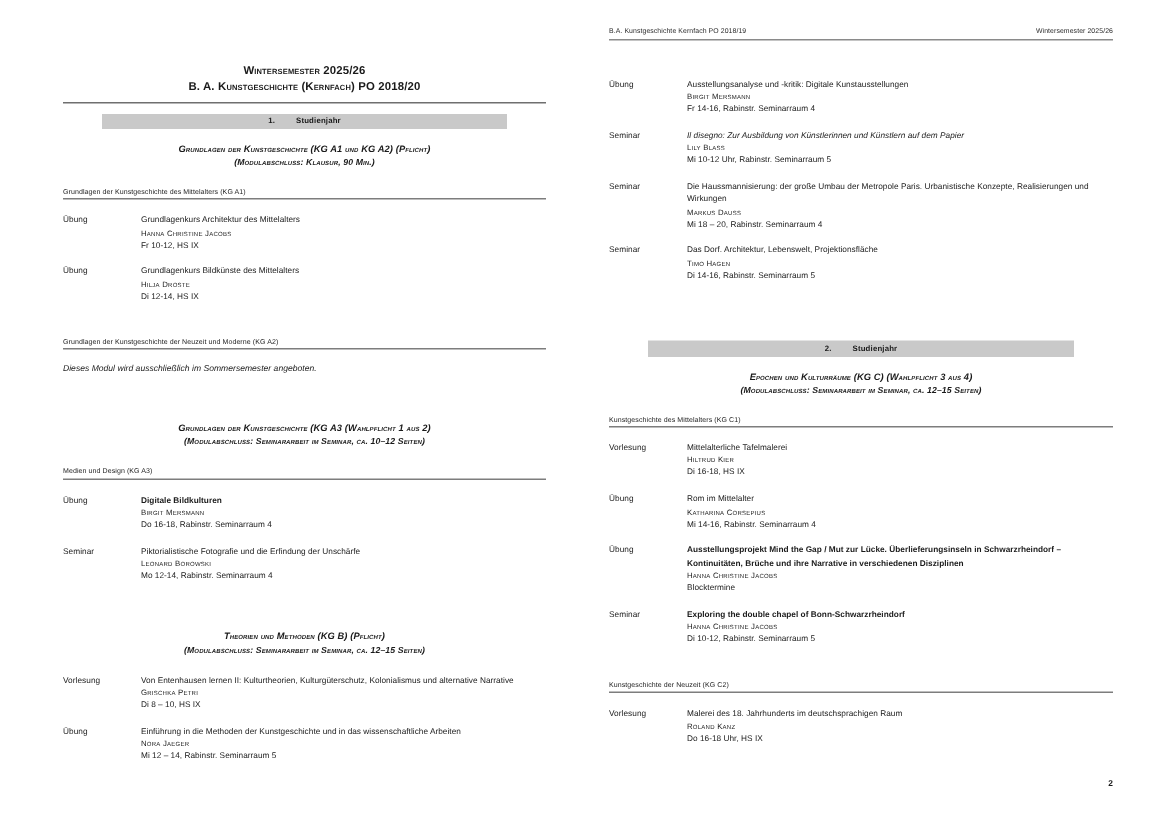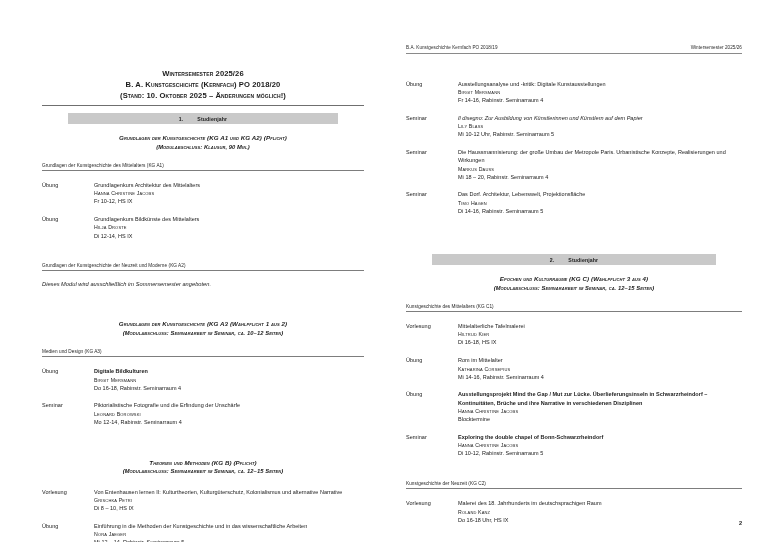--- a/index.html
+++ b/index.html
@@ -15,21 +15,20 @@
     overflow: hidden;
   }
   .spread {
     display: flex;
     width: 768px;
     height: 542px;
   }
   .page {
     position: relative;
     box-sizing: border-box;
-    margin-top: 27px;
   }
   .page-left  { width: 384px; padding: 42px 20px 0 42px; }
   .page-right { width: 384px; padding: 18px 26px 0 22px; }
 
   
   .running-header {
     display: flex;
     justify-content: space-between;
     align-items: baseline;
     font-size: 4.6px;
@@ -141,21 +140,20 @@
 </head>
 <body>
 
 <div class="spread">
 
   <div class="page page-left">
 
     <div class="title-block">
       <div class="title-line">Wintersemester 2025/26</div>
       <div class="title-line">B. A. Kunstgeschichte (Kernfach) PO 2018/20</div>
-      <div class="title-line">(Stand: 10. Oktober 2025 – Änderungen möglich!)</div>
     </div>
 
     <div class="year-band">
       <span class="num">1.</span><span>Studienjahr</span>
     </div>
 
     <div class="module-heading">
       <div>Grundlagen der Kunstgeschichte (KG A1 und KG A2) (Pflicht)</div>
       <div class="sub">(Modulabschluss: Klausur, 90 Min.)</div>
     </div>

